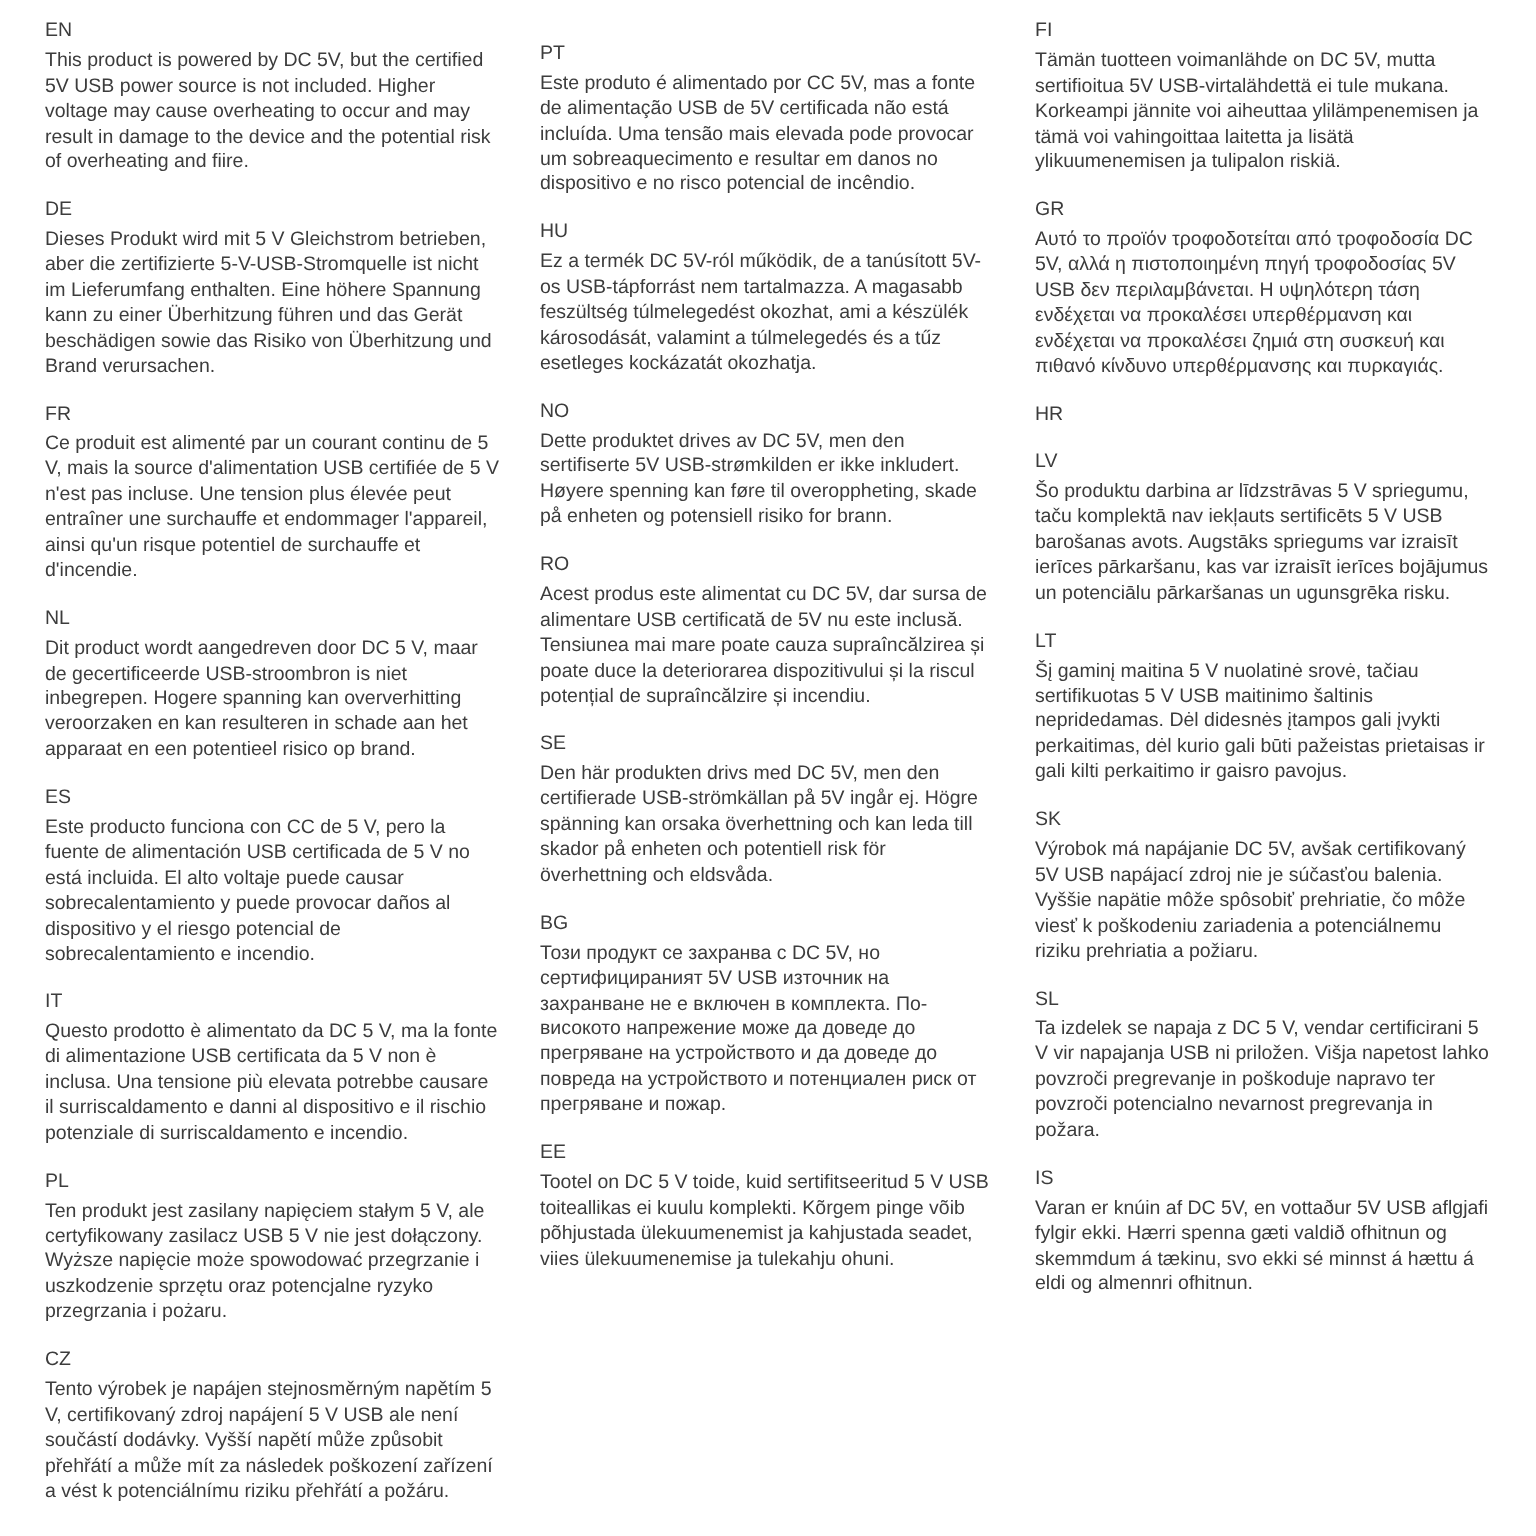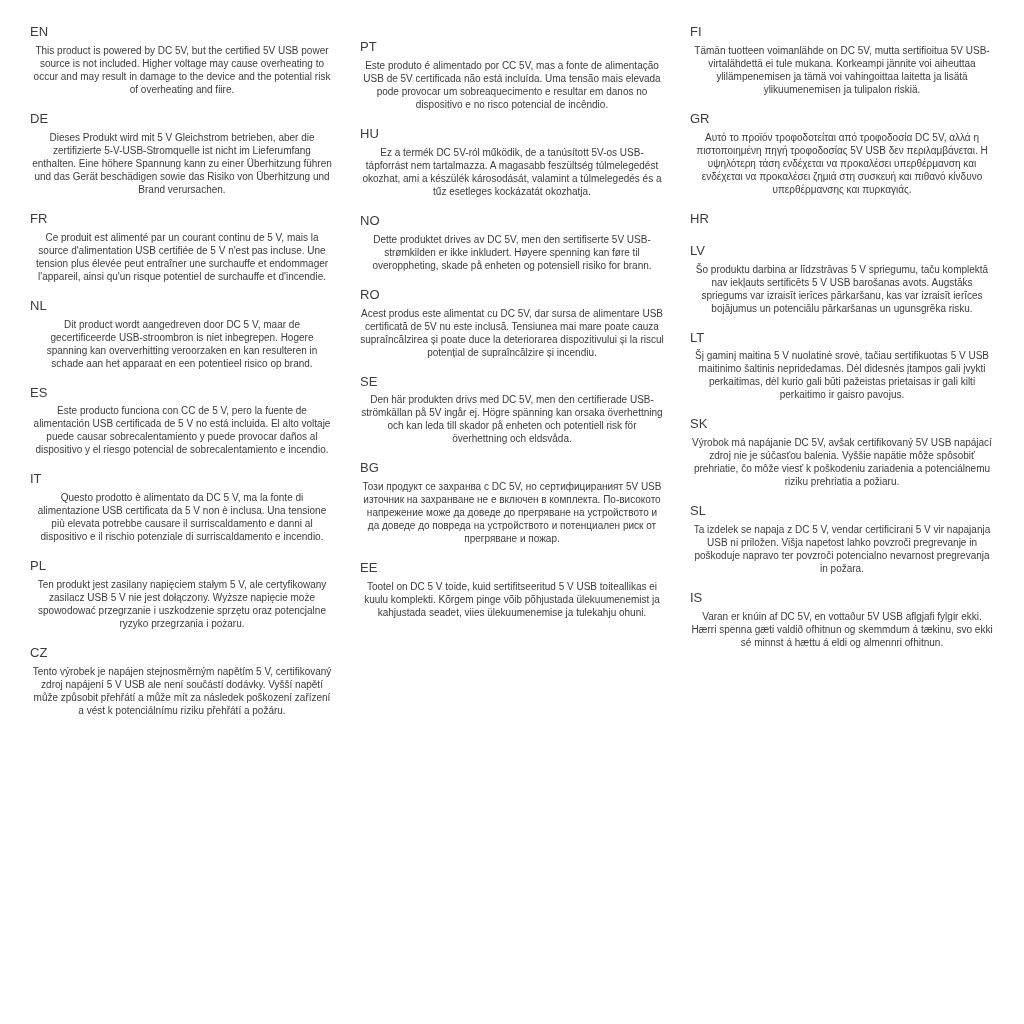--- a/index.html
+++ b/index.html
@@ -11,43 +11,43 @@
     width: 1024px;
     height: 1024px;
     font-family: "Liberation Sans", "DejaVu Sans", sans-serif;
     color: #3c3c3c;
     overflow: hidden;
   }
   .page {
     box-sizing: border-box;
     width: 1024px;
     height: 1024px;
-    padding: 24px 30px 10px 30px;
+    padding: 12px 30px 10px 30px;
     display: grid;
     grid-template-columns: repeat(3, 1fr);
     column-gap: 26px;
     align-items: start;
   }
   .col {
     min-width: 0;
   }
   .lang-block {
     margin: 0 0 15px 0;
   }
   .lang-code {
     font-size: 13px;
     font-weight: normal;
     margin: 0 0 3px 0;
     line-height: 1.3;
   }
   .lang-text {
-    font-size: 10px;
+    font-size: 13px;
     line-height: 1.3;
     margin: 0;
-    text-align: center;
+    text-align: left;
   }
 </style>
 </head>
 <body>
 
 <div class="page">
 
   <div class="col">
     <section class="lang-block">
       <h2 class="lang-code">EN</h2>

